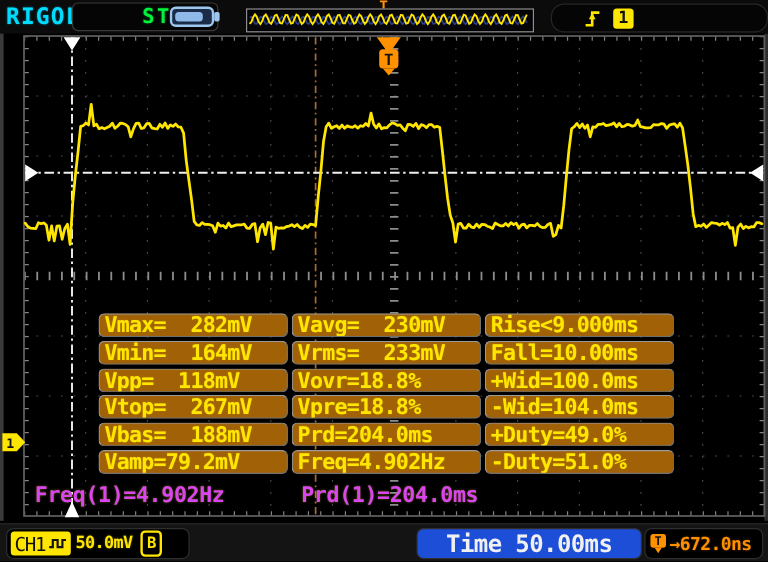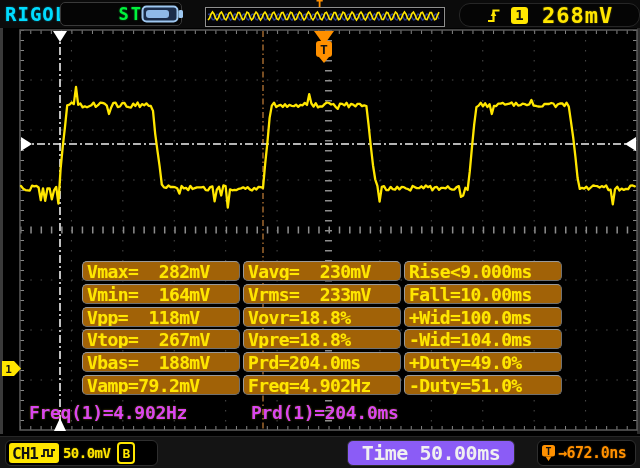--- a/index.html
+++ b/index.html
@@ -38,27 +38,27 @@
   .readout{position:absolute;top:402px;color:#d946ef;font-size:18px;font-weight:bold;white-space:pre;
            letter-spacing:-0.3px;text-shadow:0 0 2px rgba(255,230,0,.4);}
   .readout-freq{left:29px;}
   .readout-prd{left:223px;padding-left:28px;}
   
   .bottom-bar{position:absolute;left:0;top:436px;width:640px;height:32px;background:#141414;
               border-top:1px solid #262626;}
   .ch-box{position:absolute;left:5px;top:3px;width:153px;height:26px;background:#000;border:1px solid #2e2e2e;
           border-radius:6px;display:flex;align-items:center;box-sizing:border-box;padding-left:3px;}
   .ch-tag{height:20px;background:#ffe600;border-radius:3px;display:flex;align-items:center;padding:0 3px;}
-  .ch-label{color:#111;font-size:16px;font-weight:bold;letter-spacing:-1px;}
+  .ch-label{color:#111;font-size:16px;font-weight:normal;letter-spacing:-1px;}
   .coupling{margin-left:2px;}
   .ch-scale{margin-left:4px;color:#ffe600;font-size:14px;font-weight:bold;letter-spacing:-0.5px;
             text-shadow:0 0 2px rgba(255,230,0,.4);}
   .bw-badge{margin-left:7px;width:14px;height:18px;border:2px solid #ffe600;border-radius:4px;color:#ffe600;
             font-size:13px;font-weight:bold;display:flex;align-items:center;justify-content:center;}
-  .time-box{position:absolute;left:347px;top:3px;width:168px;height:26px;background:#8b5cf6;border:1px solid #2e2e2e;
+  .time-box{position:absolute;left:347px;top:3px;width:188px;height:26px;background:#1d4ed8;border:1px solid #2e2e2e;
             border-radius:6px;display:flex;align-items:center;justify-content:center;box-sizing:border-box;}
   .time-box span{color:#f0f0f0;font-size:20px;font-weight:bold;letter-spacing:-0.5px;}
   .toff-box{position:absolute;left:537px;top:3px;width:99px;height:26px;background:#000;border:1px solid #2e2e2e;
             border-radius:6px;display:flex;align-items:center;box-sizing:border-box;padding-left:3px;}
   .toff-box span{color:#ff9000;font-size:15px;font-weight:bold;letter-spacing:-0.5px;margin-left:2px;
                  text-shadow:0 0 2px rgba(255,144,0,.4);}
   #scope-svg{position:absolute;left:0;top:0;}
 </style>
 </head>
 <body>
@@ -81,21 +81,20 @@
         <path id="preview-blue" fill="none" stroke="#2a3e8f" stroke-width="1.4" d="M2.0 6.50 L3.5 6.06 L5.0 8.73 L6.5 11.69 L8.0 11.80 L9.5 8.95 L11.0 6.16 L12.5 6.37 L14.0 9.36 L15.5 11.98 L17.0 11.44 L18.5 8.33 L20.0 5.92 L21.5 6.77 L23.0 9.98 L24.5 12.15 L26.0 10.99 L27.5 7.73 L29.0 5.81 L30.5 7.27 L32.0 10.55 L33.5 12.20 L35.0 10.46 L36.5 7.18 L38.0 5.82 L39.5 7.83 L41.0 11.07 L42.5 12.13 L44.0 9.88 L45.5 6.70 L47.0 5.95 L48.5 8.43 L50.0 11.51 L51.5 11.93 L53.0 9.26 L54.5 6.31 L56.0 6.20 L57.5 9.06 L59.0 11.85 L60.5 11.63 L62.0 8.63 L63.5 6.02 L65.0 6.56 L66.5 9.68 L68.0 12.08 L69.5 11.22 L71.0 8.01 L72.5 5.85 L74.0 7.02 L75.5 10.28 L77.0 12.19 L78.5 10.73 L80.0 7.44 L81.5 5.80 L83.0 7.55 L84.5 10.83 L86.0 12.18 L87.5 10.17 L89.0 6.92 L90.5 5.87 L92.0 8.13 L93.5 11.31 L95.0 12.04 L96.5 9.56 L98.0 6.49 L99.5 6.07 L101.0 8.75 L102.5 11.70 L104.0 11.79 L105.5 8.94 L107.0 6.15 L108.5 6.38 L110.0 9.38 L111.5 11.98 L113.0 11.43 L114.5 8.31 L116.0 5.92 L117.5 6.78 L119.0 9.99 L120.5 12.15 L122.0 10.98 L123.5 7.71 L125.0 5.81 L126.5 7.28 L128.0 10.57 L129.5 12.20 L131.0 10.45 L132.5 7.17 L134.0 5.82 L135.5 7.84 L137.0 11.08 L138.5 12.12 L140.0 9.86 L141.5 6.69 L143.0 5.96 L144.5 8.45 L146.0 11.52 L147.5 11.93 L149.0 9.24 L150.5 6.30 L152.0 6.21 L153.5 9.07 L155.0 11.86 L156.5 11.62 L158.0 8.61 L159.5 6.02 L161.0 6.57 L162.5 9.70 L164.0 12.08 L165.5 11.21 L167.0 8.00 L168.5 5.85 L170.0 7.03 L171.5 10.29 L173.0 12.19 L174.5 10.71 L176.0 7.42 L177.5 5.80 L179.0 7.56 L180.5 10.84 L182.0 12.18 L183.5 10.15 L185.0 6.91 L186.5 5.88 L188.0 8.15 L189.5 11.32 L191.0 12.04 L192.5 9.55 L194.0 6.48 L195.5 6.07 L197.0 8.77 L198.5 11.70 L200.0 11.78 L201.5 8.92 L203.0 6.14 L204.5 6.39 L206.0 9.39 L207.5 11.99 L209.0 11.42 L210.5 8.30 L212.0 5.91 L213.5 6.80 L215.0 10.01 L216.5 12.15 L218.0 10.97 L219.5 7.70 L221.0 5.81 L222.5 7.29 L224.0 10.58 L225.5 12.20 L227.0 10.43 L228.5 7.15 L230.0 5.82 L231.5 7.85 L233.0 11.10"></path>
         <path id="preview-yellow" fill="none" stroke="#ffe600" stroke-width="1.6" d="M2.0 11.97 L3.5 10.33 L5.0 6.23 L6.5 4.00 L8.0 6.00 L9.5 10.11 L11.0 11.99 L12.5 9.65 L14.0 5.56 L15.5 4.05 L17.0 6.72 L18.5 10.74 L20.0 11.86 L21.5 8.90 L23.0 4.99 L24.5 4.26 L26.0 7.48 L27.5 11.25 L29.0 11.58 L30.5 8.12 L32.0 4.53 L33.5 4.61 L35.0 8.27 L36.5 11.65 L38.0 11.17 L39.5 7.34 L41.0 4.21 L42.5 5.09 L44.0 9.04 L45.5 11.90 L47.0 10.63 L48.5 6.58 L50.0 4.03 L51.5 5.68 L53.0 9.78 L54.5 12.00 L56.0 9.99 L57.5 5.88 L59.0 4.01 L60.5 6.36 L62.0 10.45 L63.5 11.94 L65.0 9.27 L66.5 5.26 L68.0 4.14 L69.5 7.11 L71.0 11.02 L72.5 11.74 L74.0 8.51 L75.5 4.74 L77.0 4.42 L78.5 7.89 L80.0 11.47 L81.5 11.39 L83.0 7.72 L84.5 4.35 L86.0 4.84 L87.5 8.67 L89.0 11.79 L90.5 10.91 L92.0 6.95 L93.5 4.10 L95.0 5.38 L96.5 9.43 L98.0 11.97 L99.5 10.31 L101.0 6.21 L102.5 4.00 L104.0 6.02 L105.5 10.13 L107.0 11.99 L108.5 9.63 L110.0 5.55 L111.5 4.06 L113.0 6.74 L114.5 10.75 L116.0 11.86 L117.5 8.88 L119.0 4.98 L120.5 4.27 L122.0 7.50 L123.5 11.27 L125.0 11.58 L126.5 8.10 L128.0 4.52 L129.5 4.62 L131.0 8.29 L132.5 11.65 L134.0 11.16 L135.5 7.32 L137.0 4.20 L138.5 5.10 L140.0 9.06 L141.5 11.90 L143.0 10.62 L144.5 6.56 L146.0 4.03 L147.5 5.69 L149.0 9.80 L150.5 12.00 L152.0 9.97 L153.5 5.86 L155.0 4.01 L156.5 6.38 L158.0 10.46 L159.5 11.94 L161.0 9.25 L162.5 5.24 L164.0 4.15 L165.5 7.13 L167.0 11.03 L168.5 11.73 L170.0 8.49 L171.5 4.73 L173.0 4.43 L174.5 7.91 L176.0 11.48 L177.5 11.38 L179.0 7.70 L180.5 4.34 L182.0 4.85 L183.5 8.69 L185.0 11.80 L186.5 10.89 L188.0 6.93 L189.5 4.10 L191.0 5.39 L192.5 9.45 L194.0 11.97 L195.5 10.30 L197.0 6.19 L198.5 4.00 L200.0 6.04 L201.5 10.15 L203.0 11.99 L204.5 9.61 L206.0 5.53 L207.5 4.06 L209.0 6.76 L210.5 10.77 L212.0 11.85 L213.5 8.87 L215.0 4.96 L216.5 4.27 L218.0 7.52 L219.5 11.28 L221.0 11.57 L222.5 8.08 L224.0 4.51 L225.5 4.63 L227.0 8.31 L228.5 11.66 L230.0 11.14 L231.5 7.30 L233.0 4.20"></path>
       </svg>
     </div>
     <div class="trig-box">
       <svg class="edge-ic" width="15" height="17" viewBox="0 0 15 17">
         <path d="M2 14 H7.5 V3.5 H13.5" fill="none" stroke="#ffe600" stroke-width="2.2"></path>
         <polygon points="4.7,9 10.3,9 7.5,3.8" fill="#ffe600"></polygon>
       </svg>
       <div class="ch-badge">1</div>
-      <div class="trig-level">268mV</div>
     </div>
   </div>
 
   <div class="bezel-left"></div>
   <div class="bezel-right"></div>
 
   <svg id="scope-svg" width="640" height="468" viewBox="0 0 640 468">
     <g id="grid-layer">
         <line x1="71.41666666666666" y1="30" x2="71.41666666666666" y2="430" stroke="#4b4b4b" stroke-width="1" stroke-dasharray="1.5 8.5"></line>
         <line x1="122.83333333333333" y1="30" x2="122.83333333333333" y2="430" stroke="#4b4b4b" stroke-width="1" stroke-dasharray="1.5 8.5"></line>

